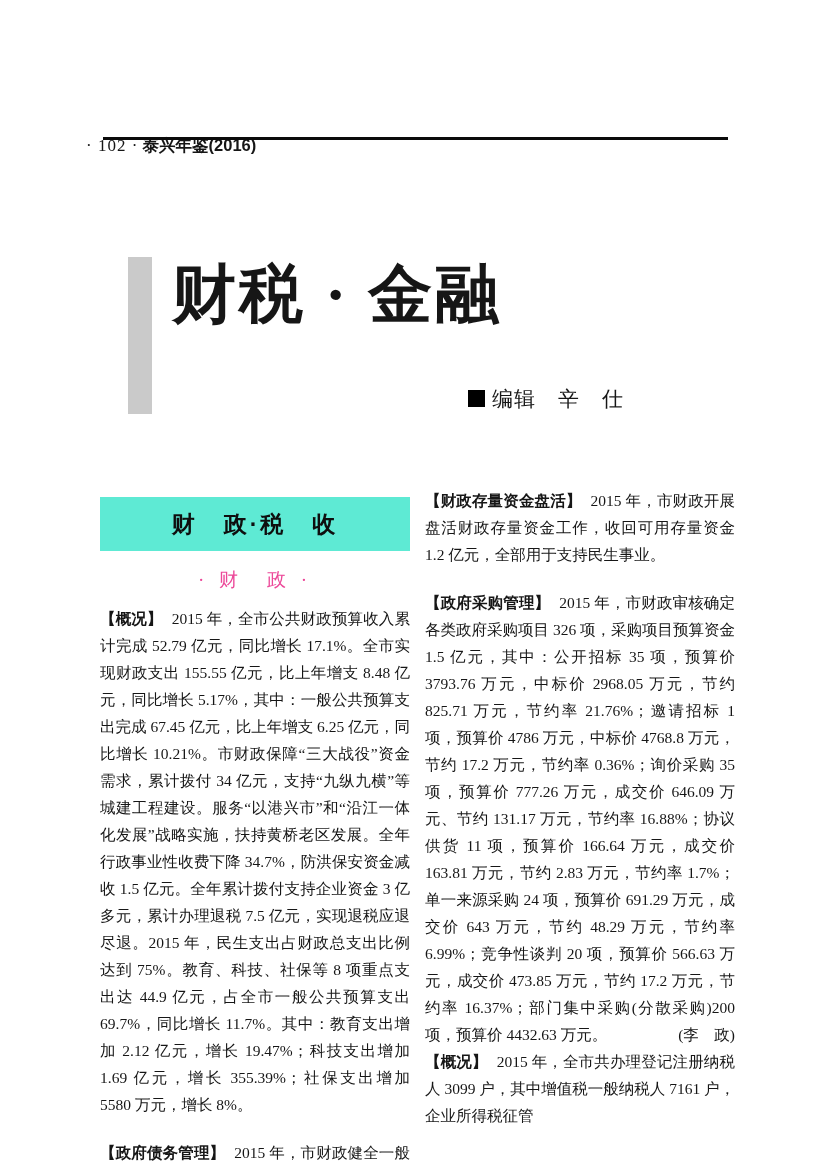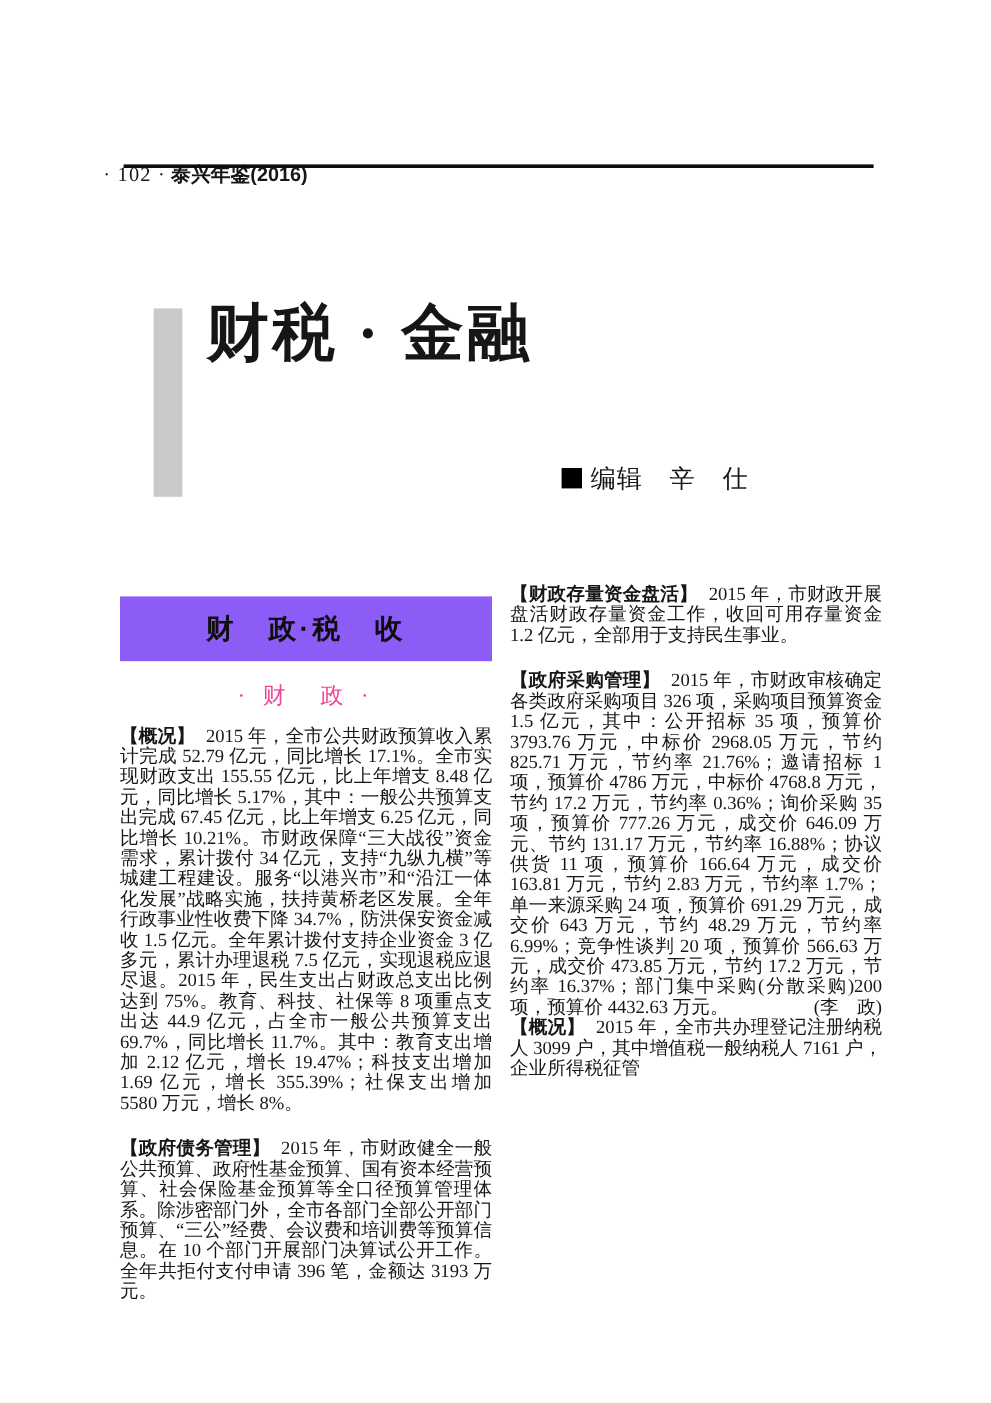--- a/index.html
+++ b/index.html
@@ -13,45 +13,45 @@
   
   .running-head{position:absolute;left:86px;top:109px;width:625px;font-size:17px;white-space:nowrap;margin-top:26px;}
   .running-head .page-label{font-family:"Liberation Serif",serif;letter-spacing:1px;}
   .running-head .book-title{font-family:"Liberation Sans",sans-serif;font-weight:700;font-size:16.5px;}
   .head-rule{position:absolute;left:103px;top:137px;width:625px;height:3px;background:#0b0b0b;}
 
   
   .chapter-bar{position:absolute;left:128px;top:257px;width:24px;height:157px;background:#cacaca;}
   .chapter-title{
     position:absolute;left:172px;top:208px;width:560px;
-    font-size:52px;font-weight:700;letter-spacing:3px;
+    font-size:64px;font-weight:700;letter-spacing:3px;
     font-family:"Liberation Serif","DejaVu Serif",serif;white-space:nowrap;
   }
   .editor-line{position:absolute;left:468px;top:385px;font-size:21px;letter-spacing:1px;white-space:nowrap;}
   .editor-square{display:inline-block;width:17px;height:17px;background:#000;margin-right:7px;vertical-align:-1px;}
 
   
   .col{position:absolute;width:310px;}
   .col-left{left:100px;top:497px;}
   .col-right{left:425px;top:487px;}
 
   .section-box{
-    height:54px;background:#8b5cf6;
+    height:54px;background:#5eead4;
     display:flex;align-items:center;justify-content:center;
     font-family:"Liberation Sans","DejaVu Sans",sans-serif;
     font-weight:600;font-size:23px;letter-spacing:3px;color:#0e0e0e;
   }
   .subsection-heading{
     text-align:center;font-size:19px;letter-spacing:5px;
     margin:16px 0 8px 0;color:#ec4899;white-space:nowrap;
   }
   .col-right .subsection-heading{margin:20px 0 10px 0;}
 
   p.body-para{
-    font-size:15.5px;line-height:17px;margin:21px 0 0 0;
+    font-size:15.5px;line-height:27px;margin:21px 0 0 0;
     text-align:justify;text-justify:inter-ideograph;
   }
   p.body-para.first{margin-top:12px;}
   .col-right p.body-para.first{margin-top:0;}
   .para-label{
     font-family:"Liberation Sans","DejaVu Sans",sans-serif;
     font-weight:700;padding-right:9px;
   }
   .byline{float:right;padding-left:8px;}
 </style>

